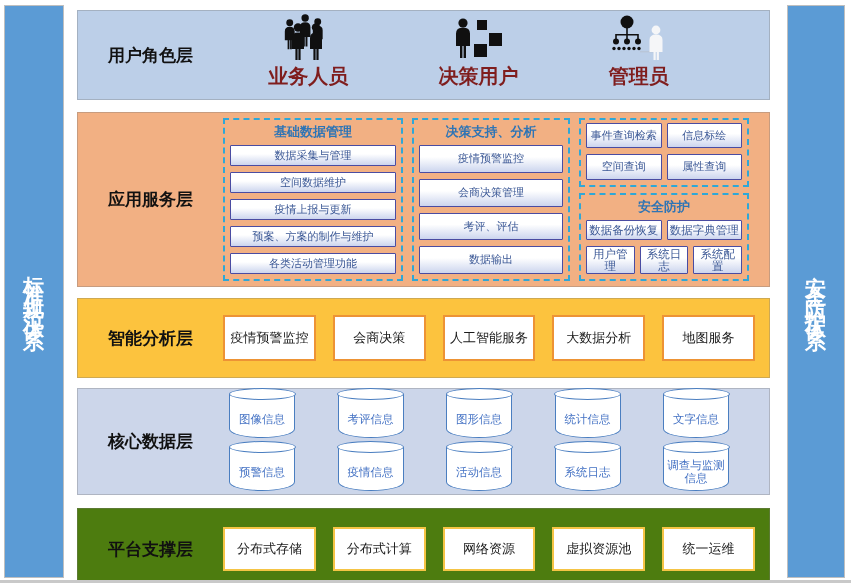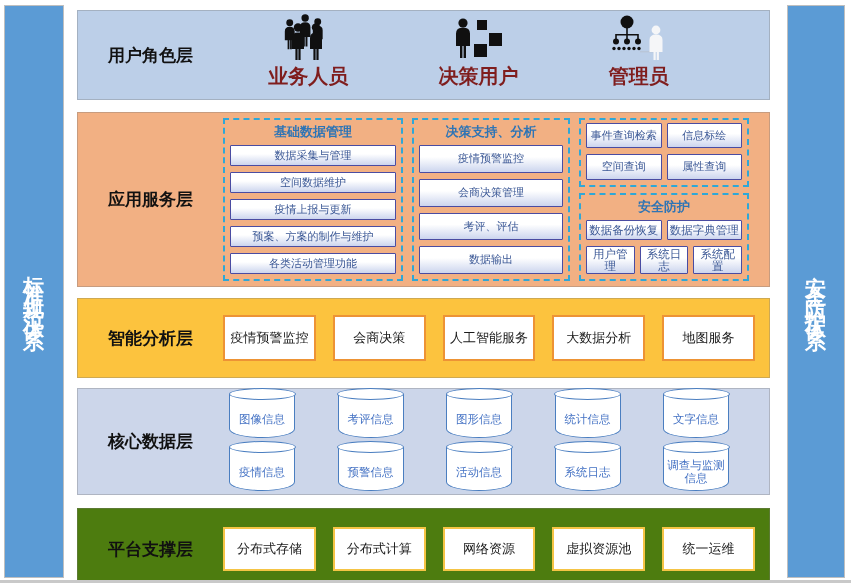--- a/index.html
+++ b/index.html
@@ -227,24 +227,24 @@
           </div>
           <div class="cylinder">
             <span class="cyl-text">统计信息</span>
           </div>
           <div class="cylinder">
             <span class="cyl-text">文字信息</span>
           </div>
         </div>
         <div class="item-row">
           <div class="cylinder">
+            <span class="cyl-text">预警信息</span>
+          </div>
+          <div class="cylinder">
             <span class="cyl-text">疫情信息</span>
-          </div>
-          <div class="cylinder">
-            <span class="cyl-text">预警信息</span>
           </div>
           <div class="cylinder">
             <span class="cyl-text">活动信息</span>
           </div>
           <div class="cylinder">
             <span class="cyl-text">系统日志</span>
           </div>
           <div class="cylinder">
             <span class="cyl-text">调查与监测信息</span>
           </div>

